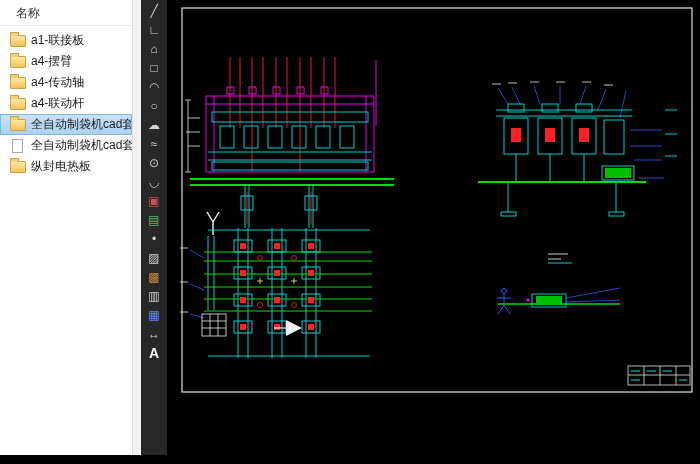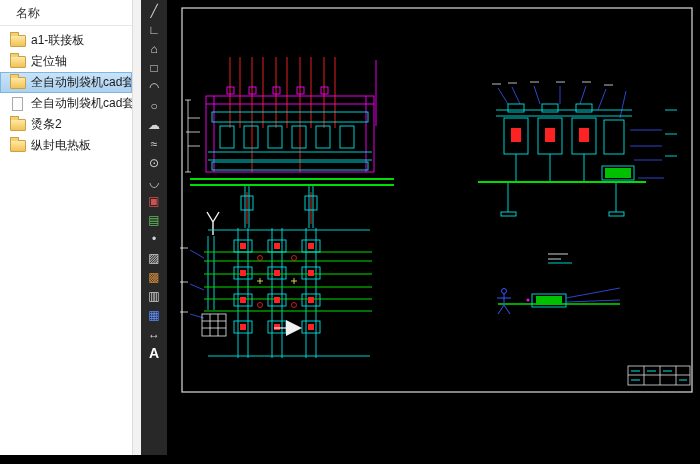--- a/index.html
+++ b/index.html
@@ -52,47 +52,51 @@
     <div class="panel-header">
       <span>名称</span>
     </div>
     <div class="file-list" id="file-list">
   <div class="file-item">
     <span class="ficon folder"></span>
     <span class="flabel">a1-联接板</span>
   </div>
 
 
-
-
-
-
-
-
-
-  <div class="file-item">
-    <span class="ficon folder"></span>
-    <span class="flabel">定位轴</span>
-  </div>
+  <div class="file-item">
+    <span class="ficon folder"></span>
+    <span class="flabel">a4-摆臂</span>
+  </div>
+
+  <div class="file-item">
+    <span class="ficon folder"></span>
+    <span class="flabel">a4-传动轴</span>
+  </div>
+
+
+
+  <div class="file-item">
+    <span class="ficon folder"></span>
+    <span class="flabel">a4-联动杆</span>
+  </div>
+
+
+
 
   <div class="file-item selected">
     <span class="ficon folder"></span>
     <span class="flabel">全自动制袋机cad套</span>
   </div>
 
   <div class="file-item">
     <span class="ficon file"></span>
     <span class="flabel">全自动制袋机cad套</span>
   </div>
 
 
-  <div class="file-item">
-    <span class="ficon folder"></span>
-    <span class="flabel">烫条2</span>
-  </div>
 
   <div class="file-item">
     <span class="ficon folder"></span>
     <span class="flabel">纵封电热板</span>
   </div>
 </div>
   </aside>
 
   <div class="panel-scrollbar"></div>
 

